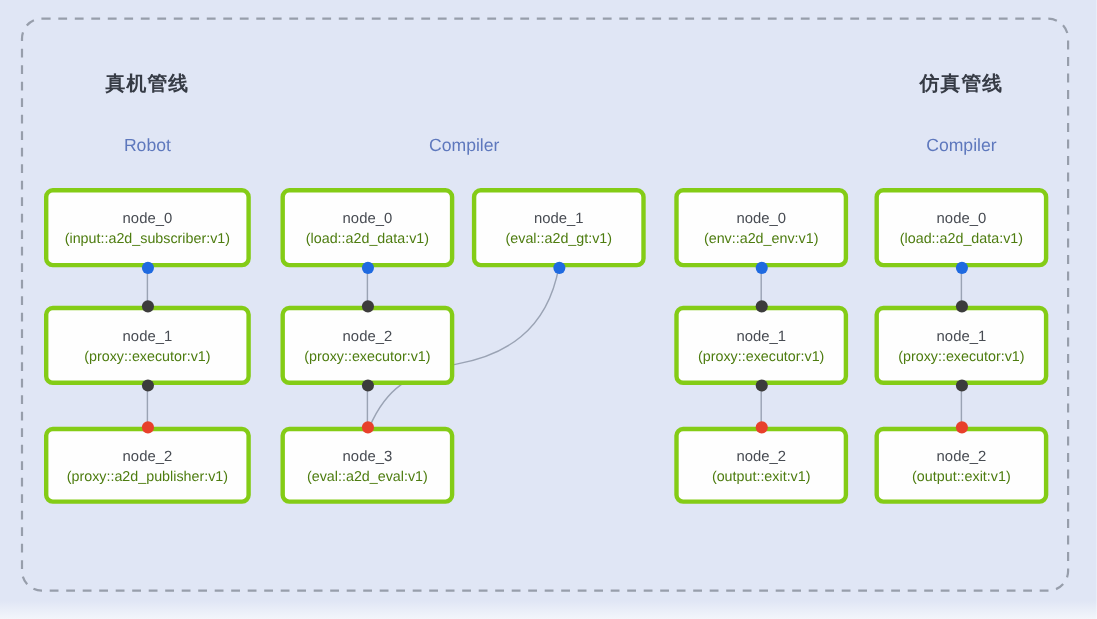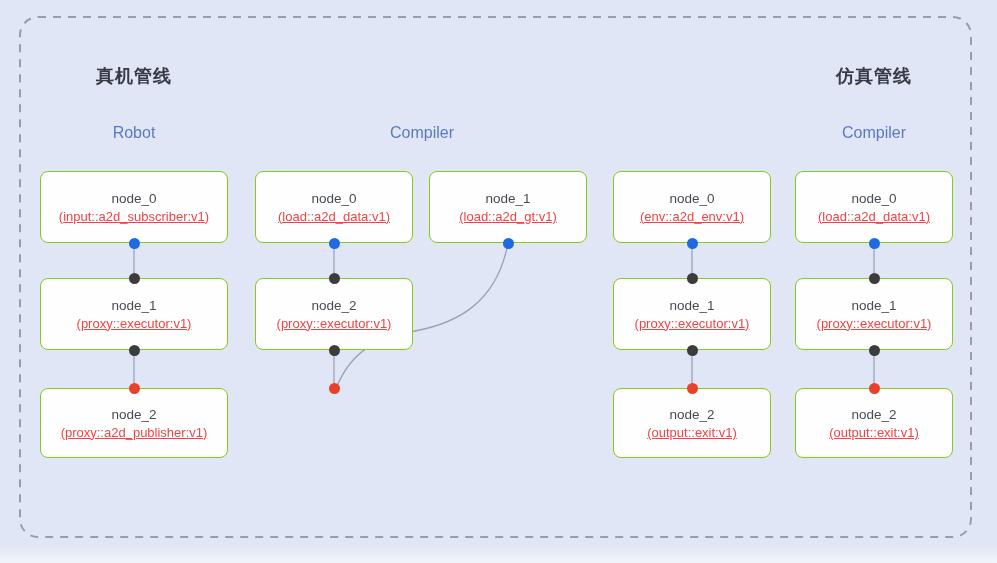--- a/index.html
+++ b/index.html
@@ -14,26 +14,26 @@
   .pipe-title-zh{
     position:absolute;z-index:2;width:220px;text-align:center;
     font-size:18px;font-weight:700;color:#363b45;letter-spacing:1px;
   }
   .pipe-title-en{
     position:absolute;z-index:2;width:220px;text-align:center;
     font-size:16px;font-weight:400;color:#5e78bd;
   }
   .node{
     position:absolute;z-index:2;box-sizing:border-box;
-    background:#fefefe;border:1px solid #84cc16;border-radius:8px;
+    background:#fefefe;border:4px solid #84cc16;border-radius:8px;
     display:flex;flex-direction:column;align-items:center;justify-content:center;
     gap:3px;
   }
   .node .nname{font-size:13.5px;color:#474b52;}
-  .node .ntype{font-size:13px;color:#ef4444;text-decoration:underline;}
+  .node .ntype{font-size:13px;color:#4d7c0f;}
   .dot{
     position:absolute;z-index:3;width:11px;height:11px;border-radius:50%;
   }
   .dot-blue{background:#1f6ae0;}
   .dot-dark{background:#3c3c3c;}
   .dot-red{background:#e8402b;}
 </style>
 </head>
 <body>
 
@@ -75,25 +75,29 @@
     <div class="nname">node_2</div>
     <div class="ntype">(proxy::a2d_publisher:v1)</div>
   </div>
 
   <div class="node" style="left:255px;top:171px;width:158px;height:72px">
     <div class="nname">node_0</div>
     <div class="ntype">(load::a2d_data:v1)</div>
   </div>
   <div class="node" style="left:429px;top:171px;width:158px;height:72px">
     <div class="nname">node_1</div>
-    <div class="ntype">(load::a2d_gt:v1)</div>
+    <div class="ntype">(eval::a2d_gt:v1)</div>
   </div>
   <div class="node" style="left:255px;top:278px;width:158px;height:72px">
     <div class="nname">node_2</div>
     <div class="ntype">(proxy::executor:v1)</div>
+  </div>
+  <div class="node" style="left:255px;top:388px;width:158px;height:70px">
+    <div class="nname">node_3</div>
+    <div class="ntype">(eval::a2d_eval:v1)</div>
   </div>
 
   <div class="node" style="left:613px;top:171px;width:158px;height:72px">
     <div class="nname">node_0</div>
     <div class="ntype">(env::a2d_env:v1)</div>
   </div>
   <div class="node" style="left:613px;top:278px;width:158px;height:72px">
     <div class="nname">node_1</div>
     <div class="ntype">(proxy::executor:v1)</div>
   </div>

